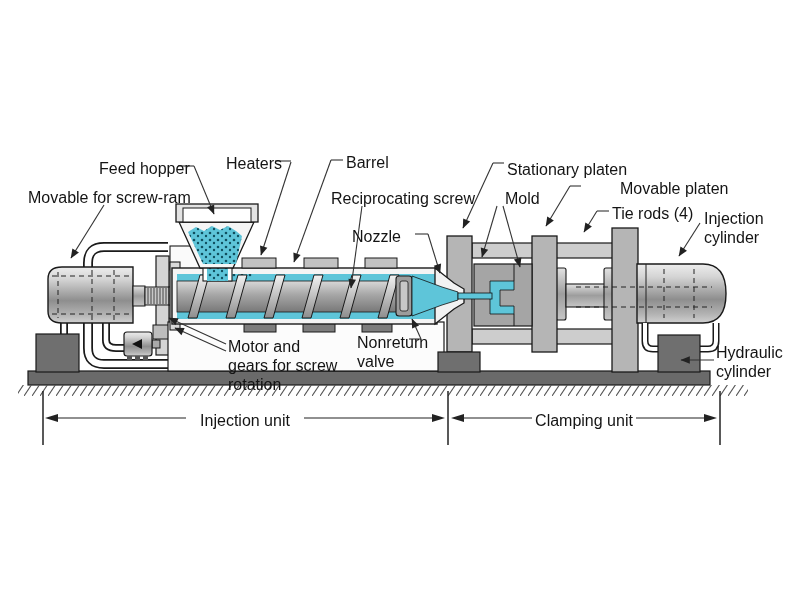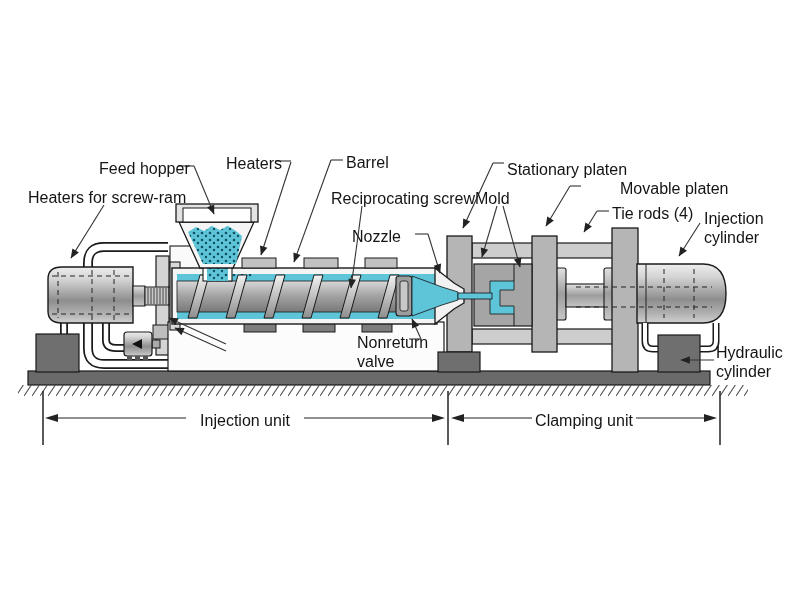--- a/index.html
+++ b/index.html
@@ -230,29 +230,30 @@
     <line x1="597" y1="211" x2="584" y2="232" marker-end="url(#arr)"></line>
     <line x1="700" y1="223" x2="679" y2="256" marker-end="url(#arr)"></line>
     <line x1="226" y1="344" x2="169" y2="318" marker-end="url(#arr)"></line>
     <line x1="226" y1="351" x2="175" y2="328" marker-end="url(#arr)"></line>
     <line x1="421" y1="339" x2="409" y2="339"></line>
     <line x1="421" y1="339" x2="412" y2="319" marker-end="url(#arr)"></line>
     <line x1="714" y1="360" x2="681" y2="360" marker-end="url(#arr)"></line>
   </g>
 </svg>
 
-<div class="lbl" style="left:28px;top:188px;">Heaters for screw-ram</div>
+<div class="lbl" style="left:28px;top:188px;">Movable for screw-ram</div>
 <div class="lbl" style="left:99px;top:159px;">Feed hopper</div>
 <div class="lbl" style="left:226px;top:154px;">Heaters</div>
 <div class="lbl" style="left:346px;top:153px;">Barrel</div>
 <div class="lbl" style="left:331px;top:189px;">Reciprocating screw</div>
 <div class="lbl" style="left:352px;top:227px;">Nozzle</div>
 <div class="lbl" style="left:507px;top:152px;margin-top:8px;">Stationary platen</div>
-<div class="lbl" style="left:475px;top:189px;">Mold</div>
+<div class="lbl" style="left:505px;top:189px;">Mold</div>
 <div class="lbl" style="left:584px;top:179px;margin-left:36px;">Movable platen</div>
 <div class="lbl" style="left:612px;top:204px;">Tie rods (4)</div>
 <div class="lbl wrap" style="left:704px;top:209px;width:62px;">Injection cylinder</div>
+<div class="lbl wrap" style="left:228px;top:337px;width:112px;">Motor and gears for screw rotation</div>
 <div class="lbl wrap" style="left:357px;top:333px;width:66px;">Nonreturn valve</div>
 <div class="lbl wrap" style="left:716px;top:343px;width:60px;">Hydraulic cylinder</div>
 <div class="lbl center" style="left:186px;top:411px;width:118px;text-align:center;">Injection unit</div>
 <div class="lbl center" style="left:525px;top:411px;width:118px;">Clamping unit</div>
 
 </div>
 
 </body></html>

